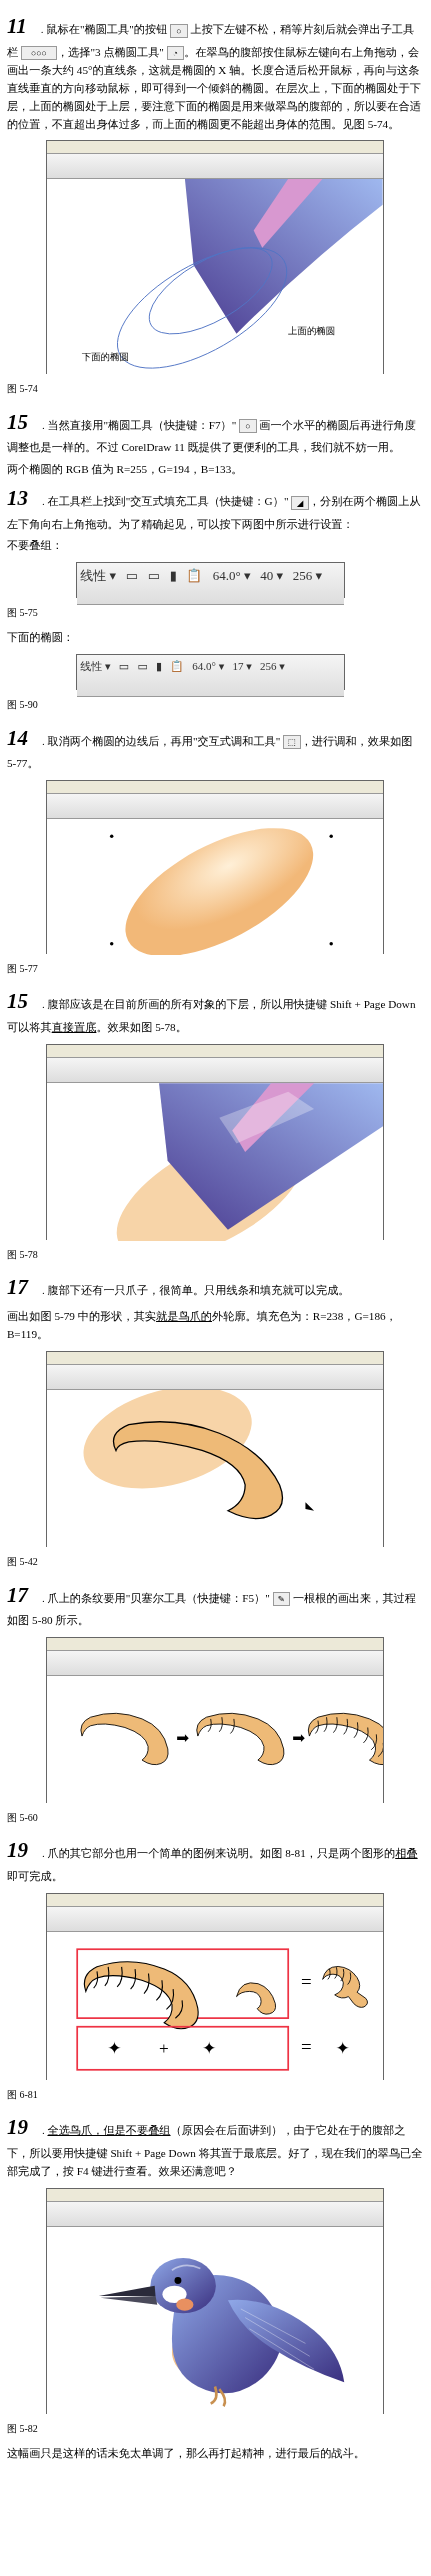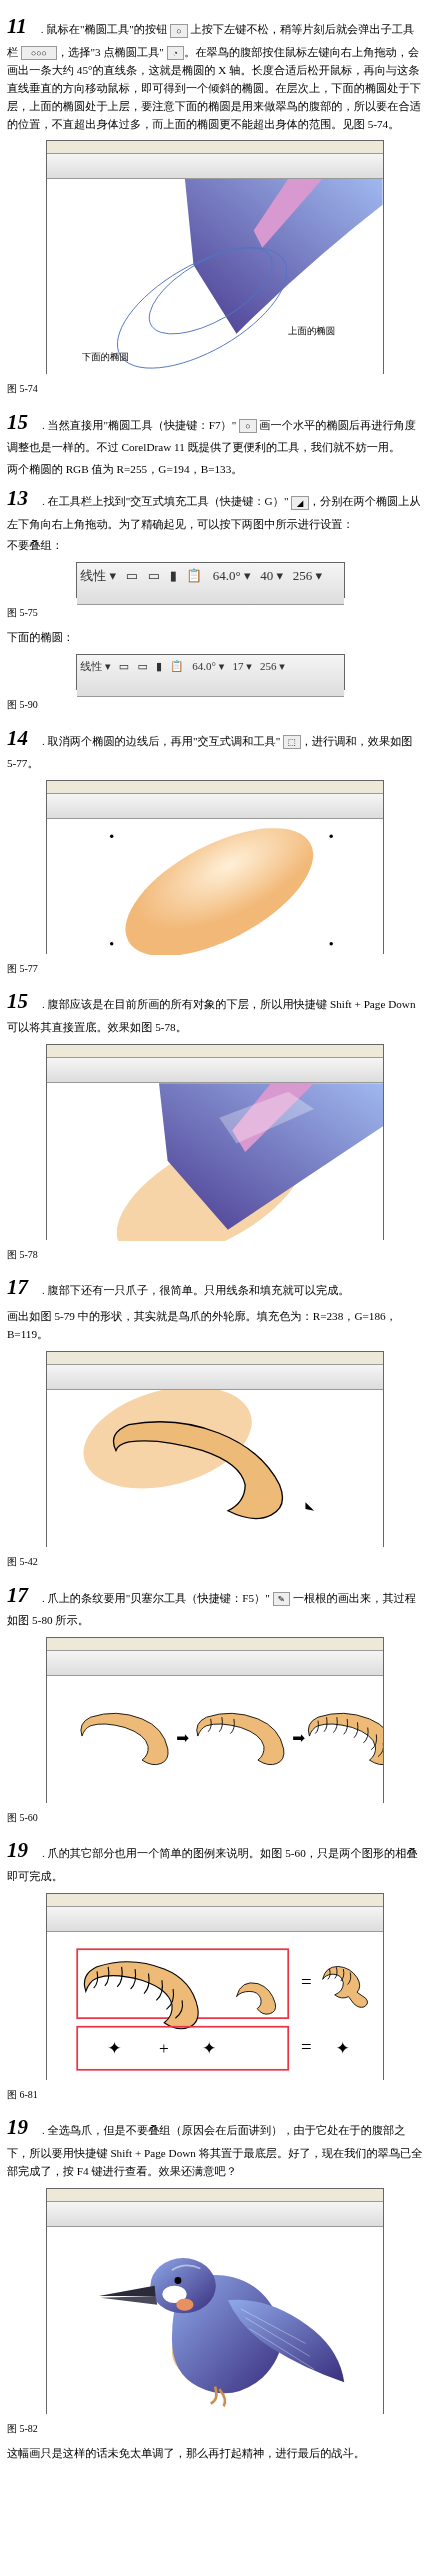--- a/index.html
+++ b/index.html
@@ -35,21 +35,21 @@
     display: inline-block;
     width: 15.5px;
     height: 12px;
     border: 0.9px solid #999;
     background: #eee;
     vertical-align: middle;
     font-size: 8.6px;
     text-align: center;
     line-height: 12px;
   }
-  .underline { }
+  .underline { text-decoration: underline; }
   
   .toolbar {
     height: 24px;
     background: linear-gradient(#f5f5f5,#ddd);
     border-bottom: 0.9px solid #999;
   }
   .menubar {
     height: 12px;
     background: #ece9d8;
     border-bottom: 0.9px solid #999;
@@ -188,21 +188,21 @@
       <text x="285" y="78" font-size="18">➡</text>
       <g transform="translate(305,40)">
           <path d="M 0 30 Q -5 15 10 8 Q 40 -2 70 10 Q 95 20 100 45 Q 102 58 92 62 Q 82 66 70 58 Q 78 52 77 42 Q 74 28 50 20 Q 25 13 10 18 Q 3 21 0 30 Z" fill="#eeba77" stroke="#000"></path>
           <path d="M 10 12 Q 12 22 7 27 M 20 8 Q 22 20 17 25 M 32 8 Q 34 20 28 26 M 44 10 Q 46 22 40 28 M 56 14 Q 58 26 52 32 M 68 20 Q 70 32 63 38 M 78 28 Q 80 40 72 46 M 86 38 Q 88 48 80 54" stroke="#000" fill="none"></path>
         </g>
     </svg>
   </div>
 </div>
 <p class="caption">图 5-60</p>
 
-<p><span class="step-num">19</span><span>. 爪的其它部分也用一个简单的图例来说明。如图 5-60，只是两个图形的</span><span class="underline">相叠</span><span>即可完成。</span></p>
+<p><span class="step-num">19</span><span>. 爪的其它部分也用一个简单的图例来说明。如图 8-81，只是两个图形的</span><span class="underline">相叠</span><span>即可完成。</span></p>
 
 <div class="figure" style="width:336px;height:185px">
   <div class="menubar"></div>
   <div class="toolbar"></div>
   <div class="canvas" style="height:149px">
     <svg width="100%" height="100%" viewBox="0 0 390 173" style="font-size:13px">
       <rect x="35" y="20" width="245" height="80" fill="none" stroke="#e34" stroke-width="2"></rect>
       <g transform="translate(45,30) scale(1.3)">
           <path d="M 0 30 Q -5 15 10 8 Q 40 -2 70 10 Q 95 20 100 45 Q 102 58 92 62 Q 82 66 70 58 Q 78 52 77 42 Q 74 28 50 20 Q 25 13 10 18 Q 3 21 0 30 Z" fill="#eeba77" stroke="#000"></path>
           <path d="M 10 12 Q 12 22 7 27 M 20 8 Q 22 20 17 25 M 32 8 Q 34 20 28 26 M 44 10 Q 46 22 40 28 M 56 14 Q 58 26 52 32 M 68 20 Q 70 32 63 38 M 78 28 Q 80 40 72 46 M 86 38 Q 88 48 80 54" stroke="#000" fill="none"></path>

